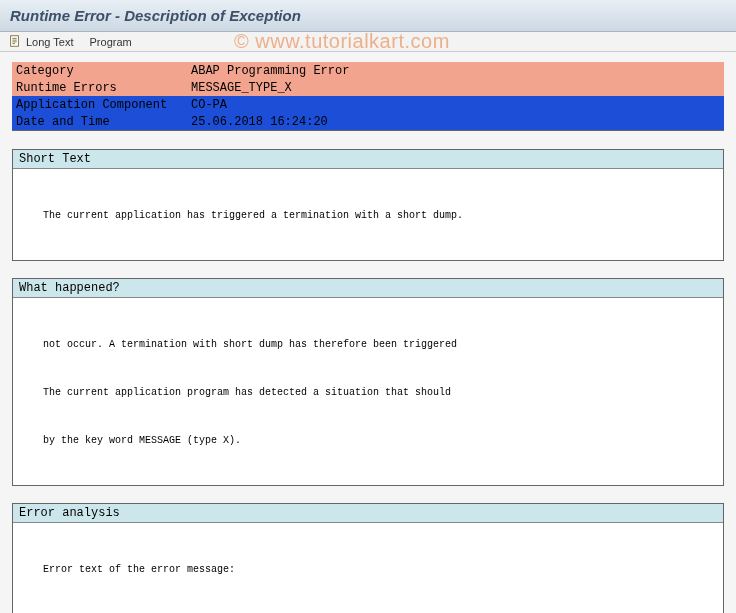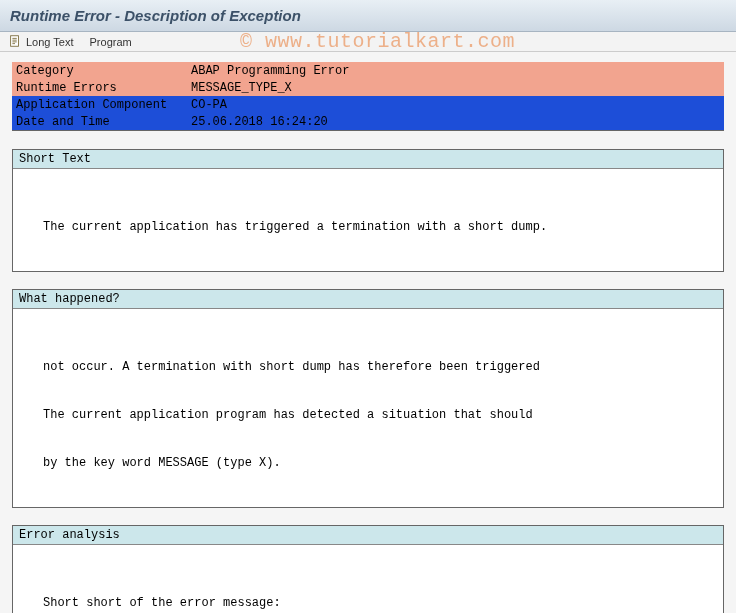--- a/index.html
+++ b/index.html
@@ -71,32 +71,32 @@
     margin-bottom: 17px;
     background: #fff;
   }
   .section-header {
     background: #cce7eb;
     padding: 2px 6px;
     font-size: 12px;
     border-bottom: 1px solid #888;
   }
   .section-body {
-    padding: 18px 0 4px 0;
-    font-size: 12px;
+    padding: 7px 0 4px 0;
+    font-size: 10px;
     line-height: 16px;
     white-space: pre;
   }
   .section-body .line { padding-left: 30px; }
   .section-body .line.i1 { padding-left: 30px; }
   .watermark {
     position: absolute;
     top: 30px;
-    left: 240px;
-    font-family: Liberation Mono, monospace;
+    left: 234px;
+    font-family: Liberation Sans, sans-serif;
     font-size: 20px;
     color: rgba(231,120,49,0.55);
     pointer-events: none;
     letter-spacing: 0.5px;
   }
 </style>
 </head>
 <body>
 
 <div class="title-bar">
@@ -154,21 +154,21 @@
     <div class="section-body">
       <div class="line">not occur. A termination with short dump has therefore been triggered</div>
       <div class="line">The current application program has detected a situation that should</div>
       <div class="line">by the key word MESSAGE (type X).</div>
     </div>
   </div>
 
   <div class="section" style="margin-bottom:0;">
     <div class="section-header">Error analysis</div>
     <div class="section-body">
-      <div class="line i1">Short short of the error message:</div>
+      <div class="line i1">Error text of the error message:</div>
       
       
       
       
       
       
       
       
       
       

